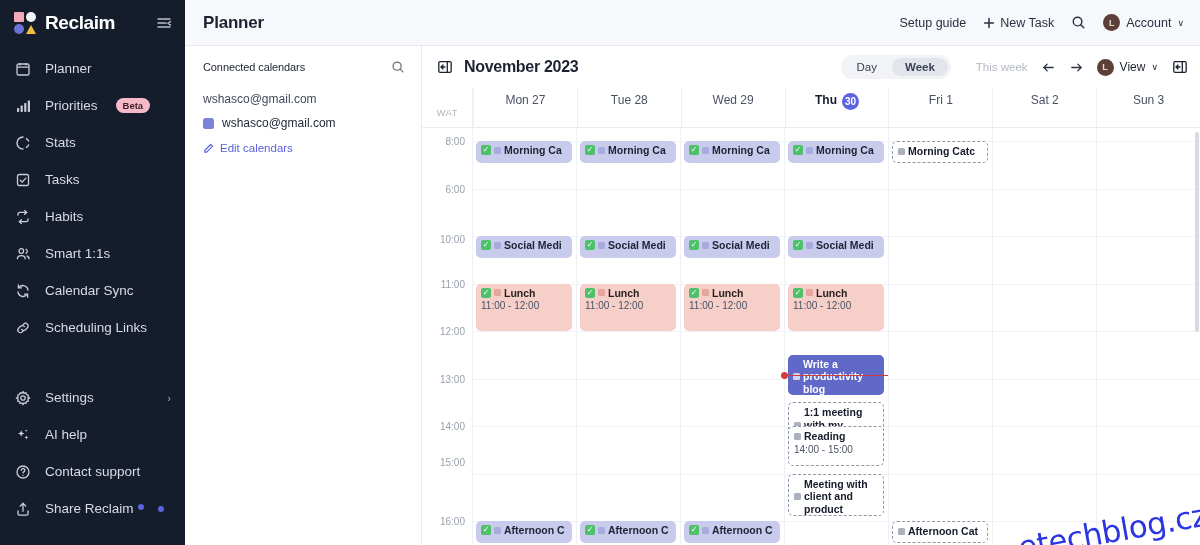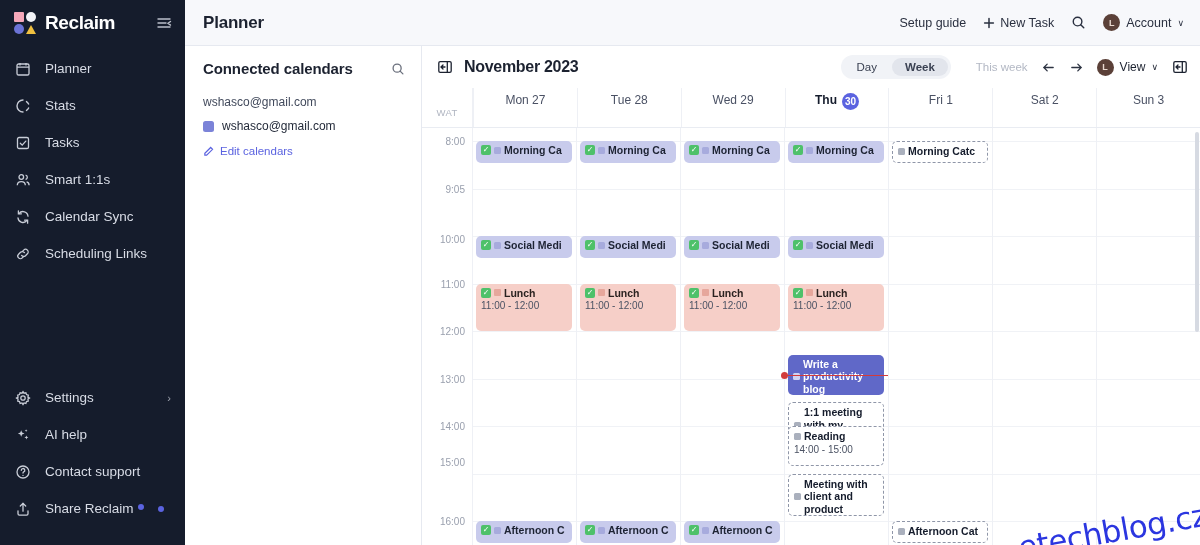--- a/index.html
+++ b/index.html
@@ -143,21 +143,21 @@
     width: 237px;
     flex: 0 0 237px;
     border-right: 1px solid #e6e9f0;
     padding: 14px 16px 0 18px;
     background: #fff;
   }
   .cp-head {
     display: flex; align-items: center;
     margin-bottom: 18px;
   }
-  .cp-title { font-size: 15px; font-weight: 700; letter-spacing: -0.1px; }
+  .cp-title { font-size: 11px; font-weight: 400; letter-spacing: -0.1px; }
   .cp-search { margin-left: auto; cursor: pointer; opacity: .75; }
   .cp-acct { font-size: 12px; color: #424a5c; margin-bottom: 10px; }
   .cp-cal { display: flex; align-items: center; gap: 8px; font-size: 12px; color: #242b3a; margin-bottom: 12px; }
   .cp-swatch { width: 11px; height: 11px; border-radius: 2.5px; background: #7b83d8; flex: 0 0 11px; }
   .cp-edit { display: flex; align-items: center; gap: 6px; font-size: 11.5px; color: #5b63e0; cursor: pointer; }
 
   
   .cal-wrap { flex: 1; display: flex; flex-direction: column; min-width: 0; position: relative; }
   .cal-toolbar {
     height: 42px; flex: 0 0 42px;
@@ -330,20 +330,32 @@
     <div class="sb-item">
       <span class="ic">
         <svg width="16" height="16" viewBox="0 0 16 16" fill="none" stroke="#d8dce6" stroke-width="1.3">
           <rect x="2" y="3" width="12" height="11" rx="1.6"></rect>
             <path d="M2 6.2h12M5 2v2.4M11 2v2.4"></path>
         </svg>
       </span>
       <span class="lbl">Planner</span>
     </div>
 
+    <div class="sb-item">
+      <span class="ic">
+        <svg width="16" height="16" viewBox="0 0 16 16" fill="#d8dce6">
+          <rect x="2" y="10" width="2.2" height="4" rx=".7"></rect>
+            <rect x="5.6" y="7.5" width="2.2" height="6.5" rx=".7"></rect>
+          <rect x="9.2" y="5" width="2.2" height="9" rx=".7"></rect>
+            <rect x="12.8" y="2.5" width="2.2" height="11.5" rx=".7"></rect>
+        </svg>
+      </span>
+      <span class="lbl">Priorities</span>
+      <span class="badge-beta">Beta</span>
+    </div>
 
     <div class="sb-item">
       <span class="ic">
         <svg width="16" height="16" viewBox="0 0 16 16" fill="none" stroke="#d8dce6" stroke-width="1.4" stroke-linecap="round">
           <path d="M8 2a6 6 0 0 0 0 12"></path>
             <path d="M11.5 3.6A6 6 0 0 1 13.6 6"></path>
             <path d="M13.6 10A6 6 0 0 1 11.5 12.4"></path>
         </svg>
       </span>
       <span class="lbl">Stats</span>
@@ -352,20 +364,31 @@
     <div class="sb-item">
       <span class="ic">
         <svg width="16" height="16" viewBox="0 0 16 16" fill="none" stroke="#d8dce6" stroke-width="1.3" stroke-linecap="round">
           <rect x="2.5" y="2.5" width="11" height="11" rx="1.6"></rect>
             <path d="M5.3 8.2l1.9 1.9 3.6-4"></path>
         </svg>
       </span>
       <span class="lbl">Tasks</span>
     </div>
 
+    <div class="sb-item">
+      <span class="ic">
+        <svg width="16" height="16" viewBox="0 0 16 16" fill="none" stroke="#d8dce6" stroke-width="1.3" stroke-linecap="round">
+          <path d="M3 6.2V5a1.6 1.6 0 0 1 1.6-1.6h7"></path>
+            <path d="M9.6 1.6l2 1.8-2 1.8"></path>
+          <path d="M13 9.8V11a1.6 1.6 0 0 1-1.6 1.6h-7"></path>
+            <path d="M6.4 14.4l-2-1.8 2-1.8"></path>
+        </svg>
+      </span>
+      <span class="lbl">Habits</span>
+    </div>
 
     <div class="sb-item">
       <span class="ic">
         <svg width="16" height="16" viewBox="0 0 16 16" fill="none" stroke="#d8dce6" stroke-width="1.3">
           <circle cx="6.3" cy="5" r="2.3"></circle>
             <path d="M2.3 13.3c0-2.2 1.8-3.6 4-3.6s4 1.4 4 3.6"></path>
           <path d="M10.6 3.2a2.2 2.2 0 0 1 0 4.3M11.6 9.9c1.5.3 2.5 1.5 2.5 3.4"></path>
         </svg>
       </span>
       <span class="lbl">Smart 1:1s</span>
@@ -562,21 +585,21 @@
           </div>
         <div class="dcell">
             <span>Sun 3</span>
           </div>
       </div>
 
       <div class="grid-scroll">
         <div class="grid-inner">
           <div class="gutter" id="gutter">
               <div class="tlabel" style="top: 13px;">8:00</div>
-              <div class="tlabel" style="top: 60.5px;">9:05</div>
+              <div class="tlabel" style="top: 60.5px;">6:00</div>
               <div class="tlabel" style="top: 111px;">10:00</div>
               <div class="tlabel" style="top: 155.5px;">11:00</div>
               <div class="tlabel" style="top: 203px;">12:00</div>
               <div class="tlabel" style="top: 250.5px;">13:00</div>
               <div class="tlabel" style="top: 298px;">14:00</div>
               <div class="tlabel" style="top: 334px;">15:00</div>
               <div class="tlabel" style="top: 393px;">16:00</div>
             </div>
           <div class="daycols" id="daycols">
             <div class="daycol">

